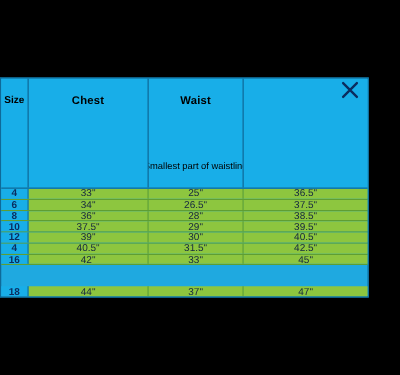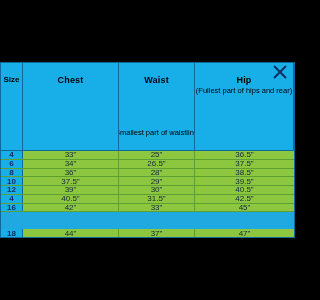--- a/index.html
+++ b/index.html
@@ -143,24 +143,20 @@
 
       <div class="hcell col-chest">
         <span class="h-title">Chest</span>
       </div>
 
       <div class="hcell col-waist">
         <span class="h-title">Waist</span>
         <span class="h-sub">(Smallest part of waistline)</span>
       </div>
 
-      <div class="hcell col-hip">
-        <span class="h-title">Hip</span>
-        <span class="h-sub">(Fullest part of hips and rear)</span>
-      </div>
 
       <div id="close-icon">
         <svg width="16" height="16" viewBox="0 0 16 16" aria-hidden="true">
           <path d="M2.5 2.5 L13.5 13.5 M13.5 2.5 L2.5 13.5" stroke="#0B2C5E" stroke-width="1.9" stroke-linecap="round" fill="none"></path>
         </svg>
       </div>
     </div>
 
     <div class="chart-body" id="chart-body">
         <div class="chart-row">

